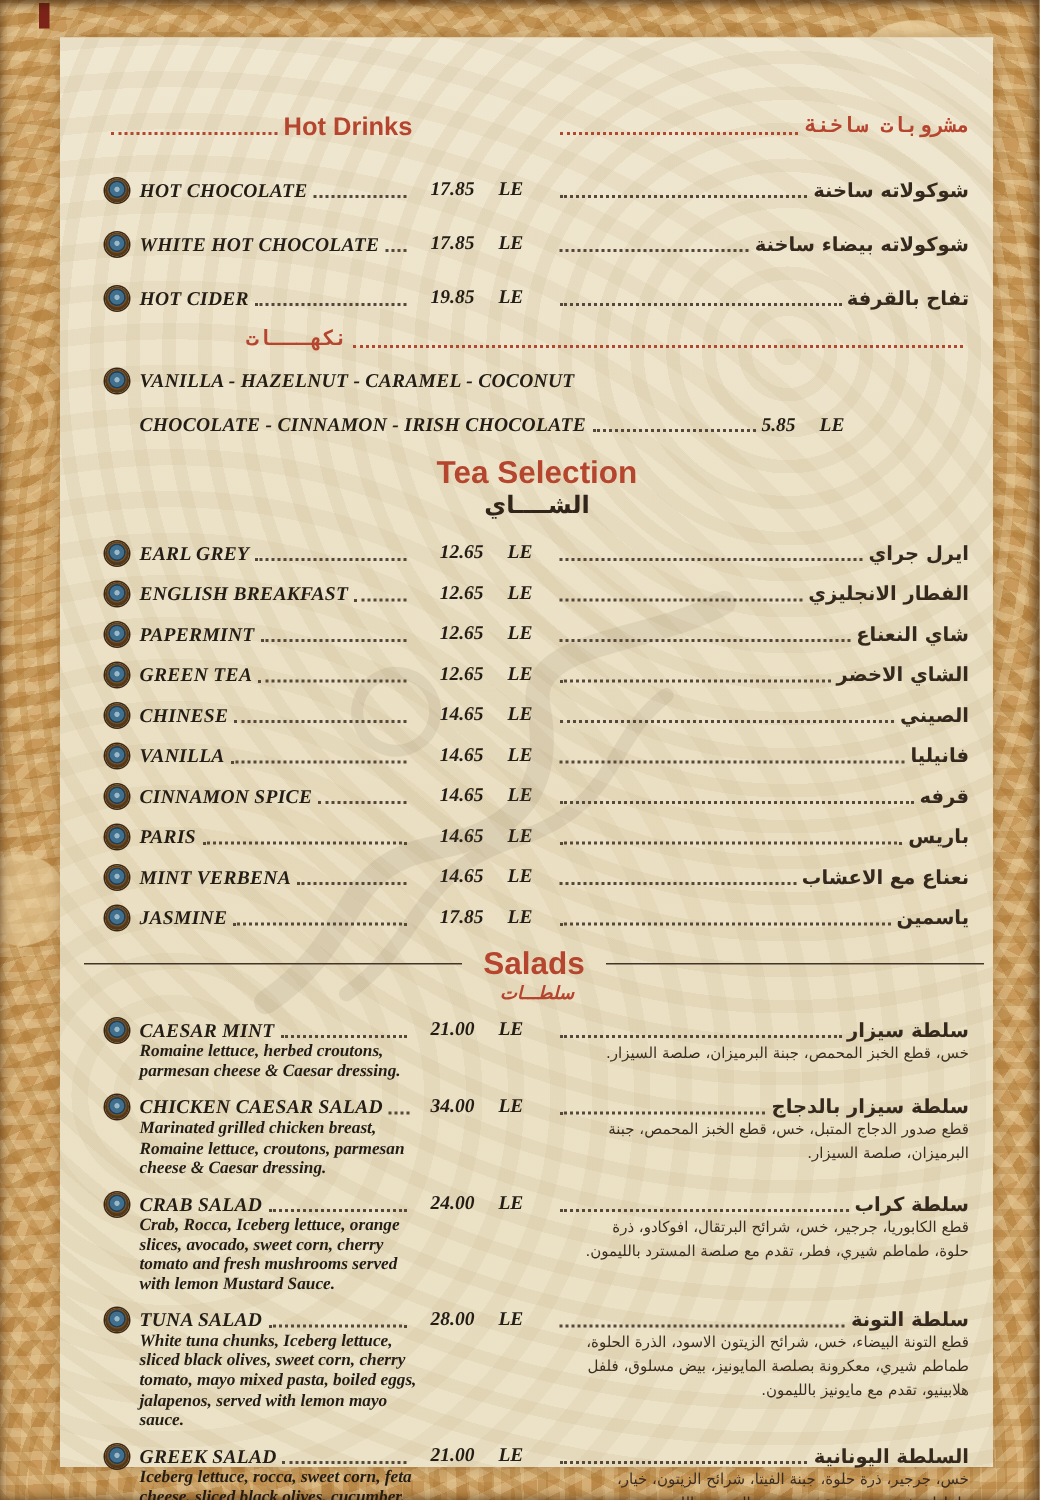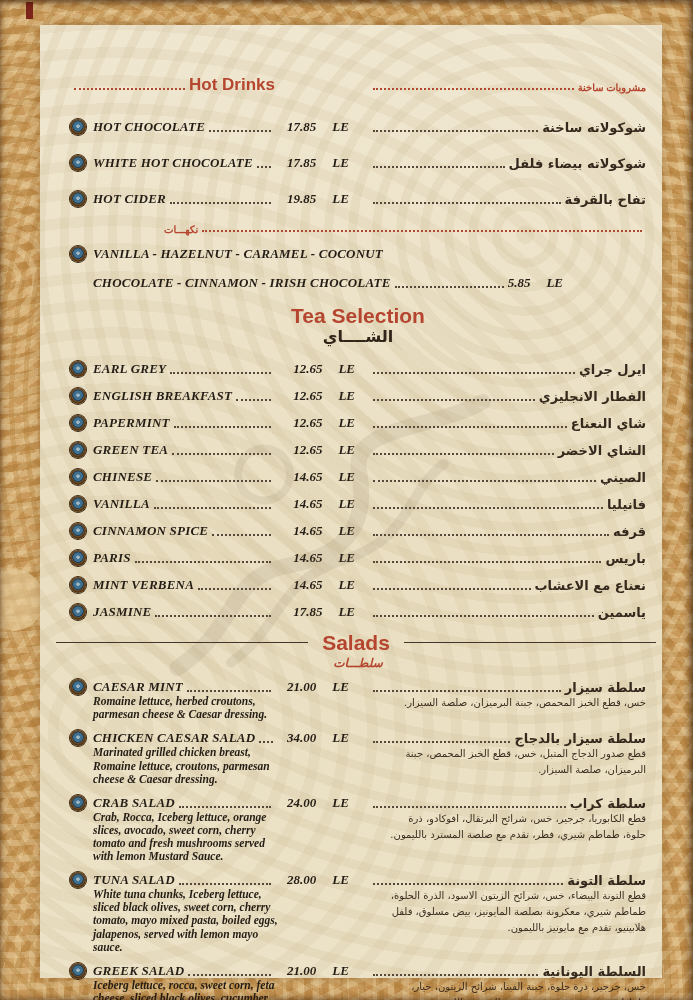--- a/index.html
+++ b/index.html
@@ -42,21 +42,21 @@
 
   .mico{width:16px;height:16px;border-radius:50%;flex:0 0 16px;margin:0 7px 0 0;align-self:center;
     background:radial-gradient(circle at 50% 45%, #9cb9c9 0 1.5px, #41708f 2px 4.5px, #203f55 5px 5.5px, #7a5226 6px, #553818 7px 8px);
     box-shadow:0 0 0 1px #3a2713;}
   .iname{font-size:13px;font-style:italic;font-weight:bold;color:#241d15;letter-spacing:.2px;white-space:nowrap;}
   .price{font-size:13px;font-style:italic;font-weight:bold;color:#241d15;}
   .price .cur{margin-left:16px;}
   .arname{font-family:"DejaVu Sans", sans-serif;font-size:13px;font-weight:bold;color:#35281c;white-space:nowrap;}
 
   .sec-title-en{font-family:"Liberation Sans", sans-serif;color:#b5452e;font-size:17px;font-weight:600;white-space:nowrap;line-height:1;}
-  .sec-title-ar{font-family:Liberation Serif, serif;color:#b5452e;font-size:10px;font-weight:bold;white-space:nowrap;line-height:1.1;}
+  .sec-title-ar{font-family:Liberation Mono, monospace;color:#b5452e;font-size:14px;font-weight:bold;white-space:nowrap;line-height:1.1;}
 
   .hd-row{height:22px;margin-bottom:6px;}
   .item-row{height:36px;}
   .tea-row{height:27px;text-align:right;}
 
   
   .flav-line1{display:flex;align-items:center;margin:8px 0 2px 0;height:22px;}
   .flav-line2{display:flex;align-items:flex-end;width:470px;margin-left:23px;height:24px;}
 
   
@@ -112,21 +112,21 @@
       </div>
 
       <div class="row item-row">
         <div class="encol">
           <span class="mico"></span>
           <span class="iname">WHITE HOT CHOCOLATE</span>
           <span class="lead"></span>
         </div>
         <div class="pricecol"><span class="price"><span>17.85</span><span class="cur">LE</span></span></div>
         <div class="arcol">
-          <span class="arname">شوكولاته بيضاء فلفل</span>
+          <span class="arname">شوكولاته بيضاء ساخنة</span>
           <span class="lead"></span>
         </div>
       </div>
 
       <div class="row item-row">
         <div class="encol">
           <span class="mico"></span>
           <span class="iname">HOT CIDER</span>
           <span class="lead"></span>
         </div>

